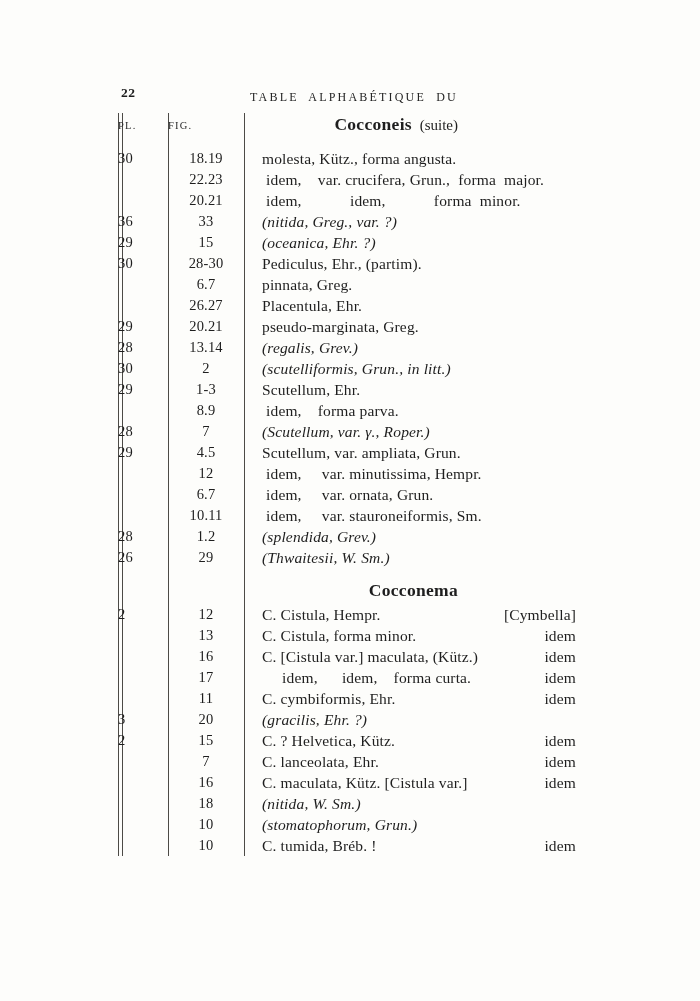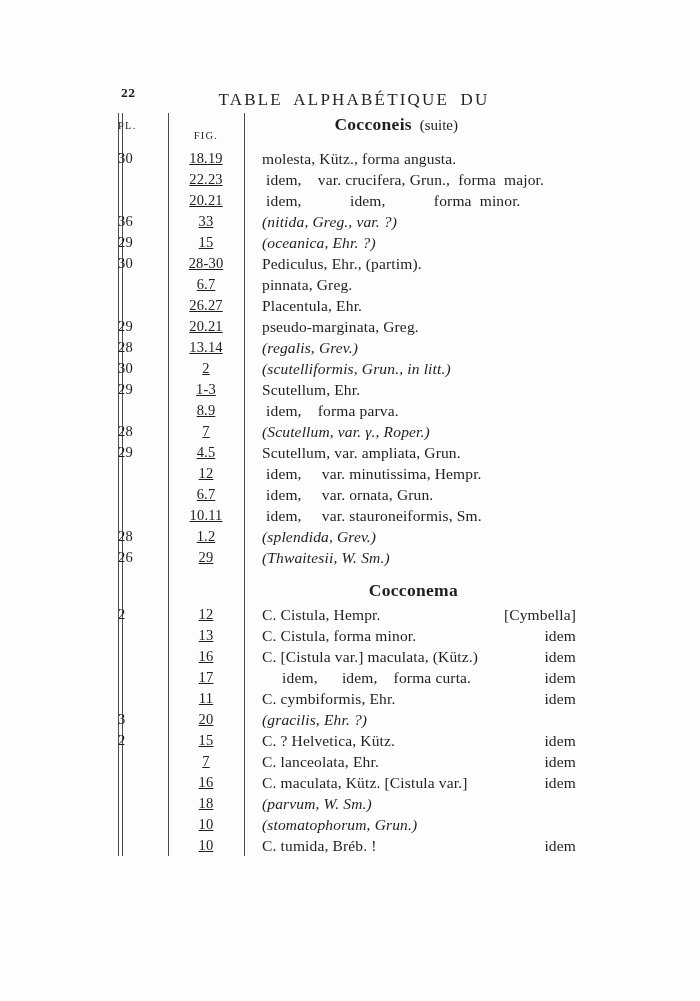--- a/index.html
+++ b/index.html
@@ -13,51 +13,51 @@
   }
   .page{position:absolute;inset:0;overflow:hidden;}
 
   .pagenum{
     position:absolute;left:121px;top:85px;
     font-size:13.5px;font-weight:bold;letter-spacing:.5px;text-align:center;
   }
   .running-title{
     position:absolute;top:90px;left:0;right:0;
     text-align:center;padding-left:8px;
-    font-size:17px;letter-spacing:2.2px;word-spacing:5px;
+    font-size:12px;letter-spacing:2.2px;word-spacing:5px;
     color:#242424;
   }
 
   .table{
     position:absolute;left:118px;top:113px;width:489px;height:743px;
   }
   .vrule{position:absolute;top:0;bottom:0;width:1px;background:#4c4a46;}
   .vrule.d1{left:0;}
   .vrule.d2{left:3.5px;}
   .vrule.s1{left:50px;}
   .vrule.s2{left:126px;}
 
   .content{position:absolute;left:0;top:0;right:0;}
 
   .hdr-row{display:flex;height:35px;}
   .hdr-pl{width:50px;text-align:left;padding-top:7px;
     font-size:10.5px;letter-spacing:1.2px;color:#2a2a2a;}
-  .hdr-fig{width:76px;text-align:center;padding-top:7px;
-    font-size:10.5px;letter-spacing:1.2px;color:#2a2a2a;margin-top:10px;}
+  .hdr-fig{width:76px;text-align:left;padding-top:7px;
+    font-size:10.5px;letter-spacing:1.2px;color:#2a2a2a;}
   .hdr-name{flex:1;text-align:right;padding-right:149px;padding-top:1px;}
   .sec-title-text{font-weight:bold;font-size:17.5px;letter-spacing:.3px;}
   .sec-title-suffix{font-size:15px;}
 
   .sec-head{height:36px;text-align:right;padding-right:149px;padding-top:12px;
     box-sizing:border-box;}
   .sec-head .sec-title-text{font-size:17.5px;}
 
   .row{display:flex;height:21px;line-height:21px;font-size:15.5px;letter-spacing:.15px;}
   .c-pl{width:50px;text-align:left;font-size:14.5px;}
-  .c-fig{width:76px;text-align:center;font-size:14.5px;text-decoration:underline;}
+  .c-fig{width:76px;text-align:center;font-size:14.5px;}
   .c-name{flex:1;padding-left:18px;padding-right:31px;display:flex;
     justify-content:space-between;overflow:hidden;}
   .nm{white-space:pre;}
   .it{font-style:italic;}
   .rt{white-space:pre;text-align:right;}
 </style>
 </head>
 <body>
 
 <div class="page">
@@ -290,21 +290,21 @@
             <div class="c-fig">16</div>
             <div class="c-name">
               <span class="nm">C. maculata, Kütz. [Cistula var.]</span>
               <span class="rt">idem</span>
             </div>
           </div>
           <div class="row">
             <div class="c-pl"></div>
             <div class="c-fig">18</div>
             <div class="c-name">
-              <span class="nm it">(parvum, W. Sm.)</span>
+              <span class="nm it">(nitida, W. Sm.)</span>
             </div>
           </div>
           <div class="row">
             <div class="c-pl"></div>
             <div class="c-fig">10</div>
             <div class="c-name">
               <span class="nm it">(stomatophorum, Grun.)</span>
             </div>
           </div>
           <div class="row">

